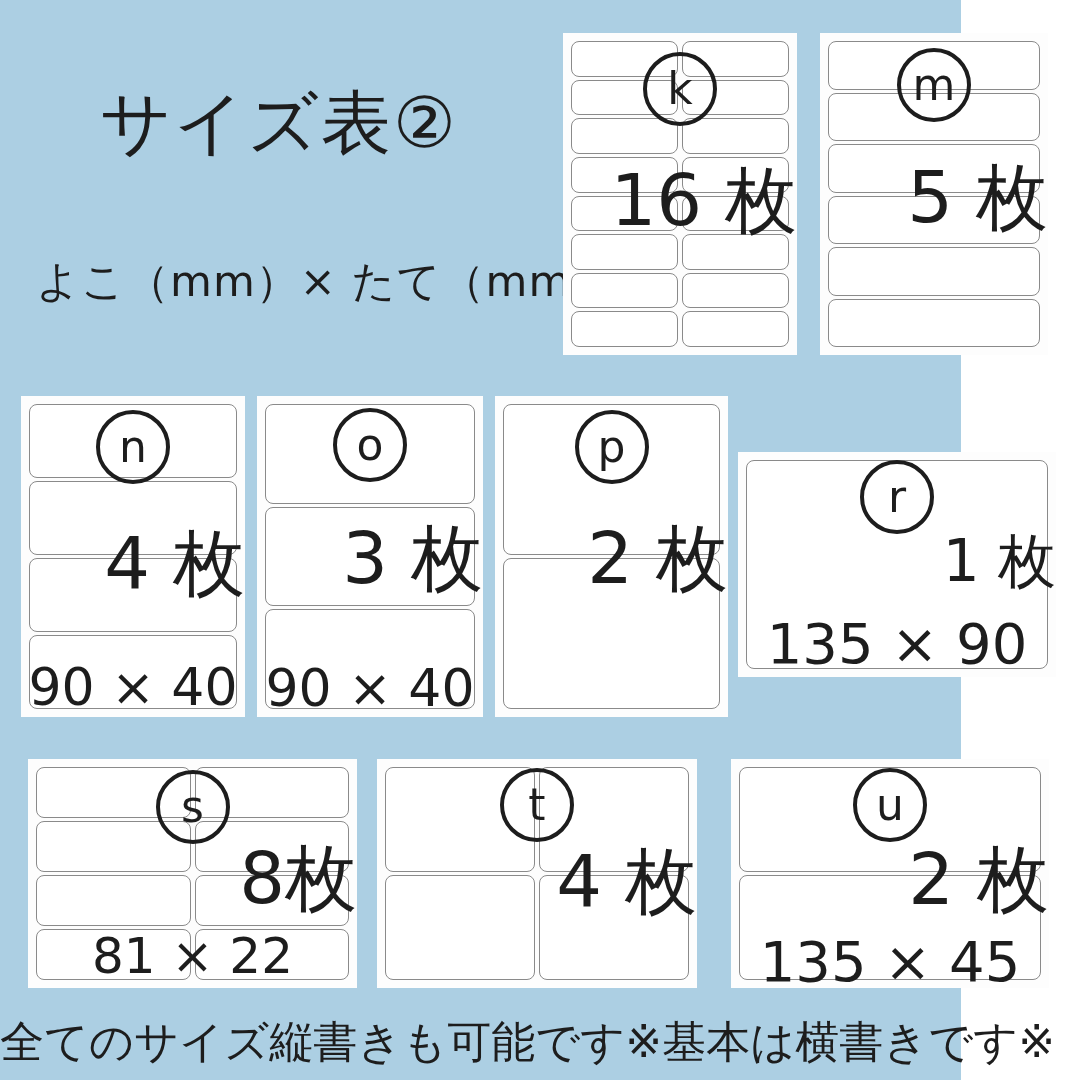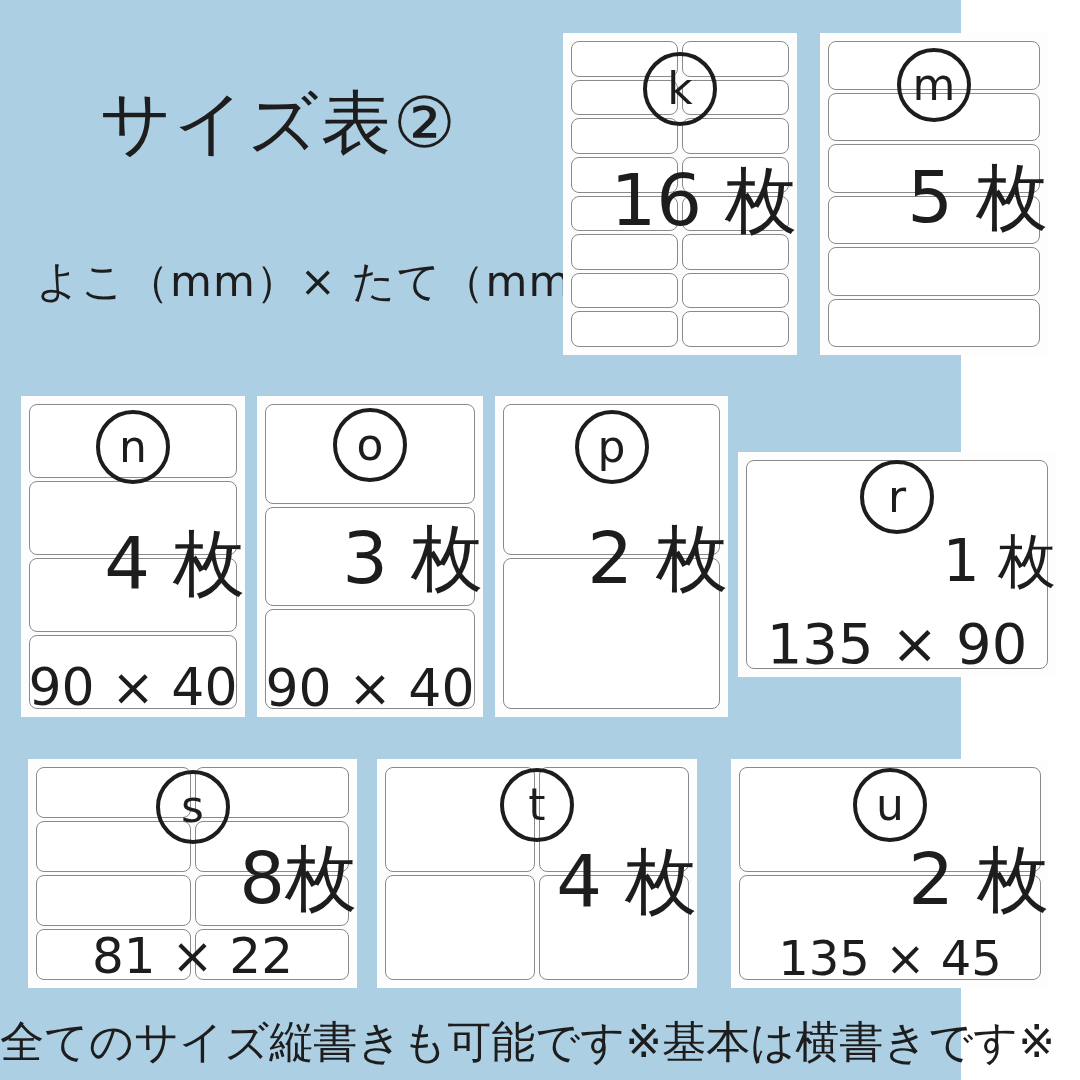--- a/index.html
+++ b/index.html
@@ -107,21 +107,21 @@
   .card-s .size{top:172px;font-size:50px}
 
   .card-t{left:377px;top:759px;width:320px;height:229px;}
   .card-t .letter-circle{top:9px}
   .card-t .count{top:86px}
   .card-t .size{top:176px;font-size:50px}
 
   .card-u{left:731px;top:759px;width:318px;height:229px;}
   .card-u .letter-circle{top:9px}
   .card-u .count{top:84px}
-  .card-u .size{top:175px;font-size:48px}
+  .card-u .size{top:175px;font-size:56px}
 </style>
 </head>
 <body>
 
 <div class="canvas" style="--bg: #ACCFE3; --card: #FDFDFD; --label-border: #8A8A8A; --ink: #1D1D1D;">
 
   <div class="title">サイズ表②</div>
   <div class="subtitle">よこ（mm）× たて（mm）</div>
 
   <div class="card card-k">

